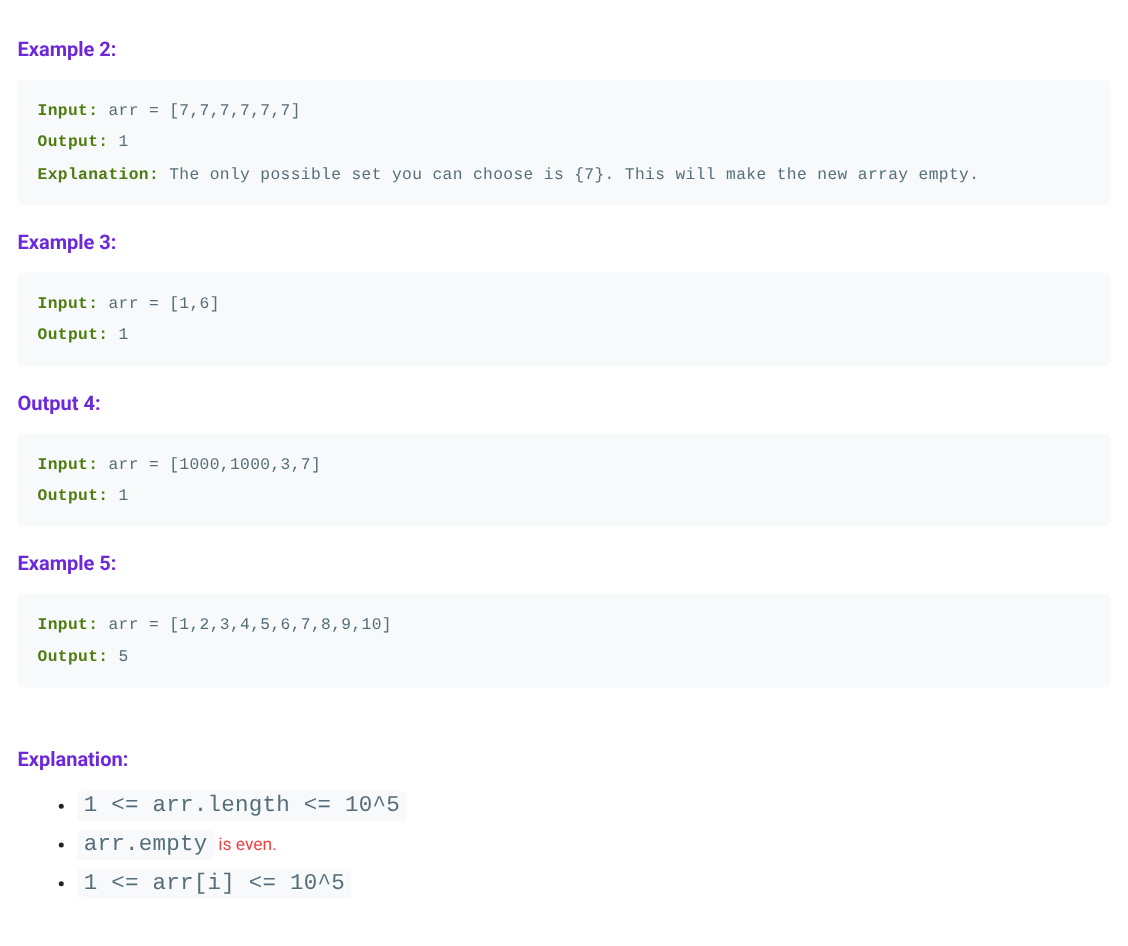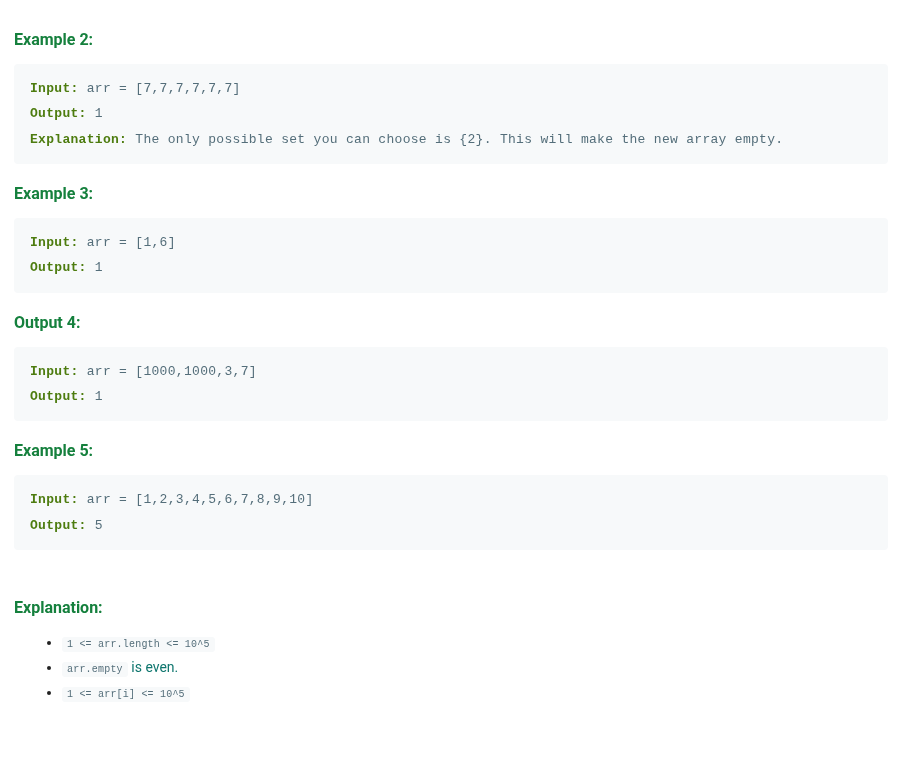--- a/index.html
+++ b/index.html
@@ -9,21 +9,21 @@
     margin: 0;
     padding: 10px 14px;
     width: 902px;
     background: #ffffff;
     font-size: 14px;
     line-height: 1.5;
   }
   .section-heading {
     font-weight: 700;
     font-size: 16px;
-    color: #15803d;
+    color: #6d28d9;
     margin: 18px 0 12px 0;
   }
   .code-block {
     background: #f7f9fa;
     border-radius: 4px;
     padding: 12px 16px;
     margin: 0 0 6px 0;
     font-family: "Consolas", "Menlo", "Courier New", monospace;
     font-size: 13px;
     line-height: 1.95;
@@ -42,35 +42,35 @@
   }
   .constraints-list li {
     margin: 4px 0;
     color: #222;
     font-size: 14px;
   }
   code.inline {
     background: #f7f9fa;
     color: #546e7a;
     font-family: "Consolas", "Menlo", "Courier New", monospace;
-    font-size: 10px;
+    font-size: 18px;
     padding: 2px 5px;
     border-radius: 3px;
     letter-spacing: 0.2px;
   }
-  .plain { color: #0f766e; }
+  .plain { color: #ef4444; }
   .gap { height: 22px; }
 </style>
 </head>
 <body>
 
 <div class="section-heading">Example 2:</div>
 <div class="code-block"><span class="kw">Input:</span><span> arr = [7,7,7,7,7,7]</span>
 <span class="kw">Output:</span><span> 1</span>
-<span class="kw">Explanation:</span><span> The only possible set you can choose is {2}. This will make the new array empty.</span></div>
+<span class="kw">Explanation:</span><span> The only possible set you can choose is {7}. This will make the new array empty.</span></div>
 
 <div class="section-heading">Example 3:</div>
 <div class="code-block"><span class="kw">Input:</span><span> arr = [1,6]</span>
 <span class="kw">Output:</span><span> 1</span></div>
 
 <div class="section-heading">Output 4:</div>
 <div class="code-block"><span class="kw">Input:</span><span> arr = [1000,1000,3,7]</span>
 <span class="kw">Output:</span><span> 1</span></div>
 
 <div class="section-heading">Example 5:</div>

